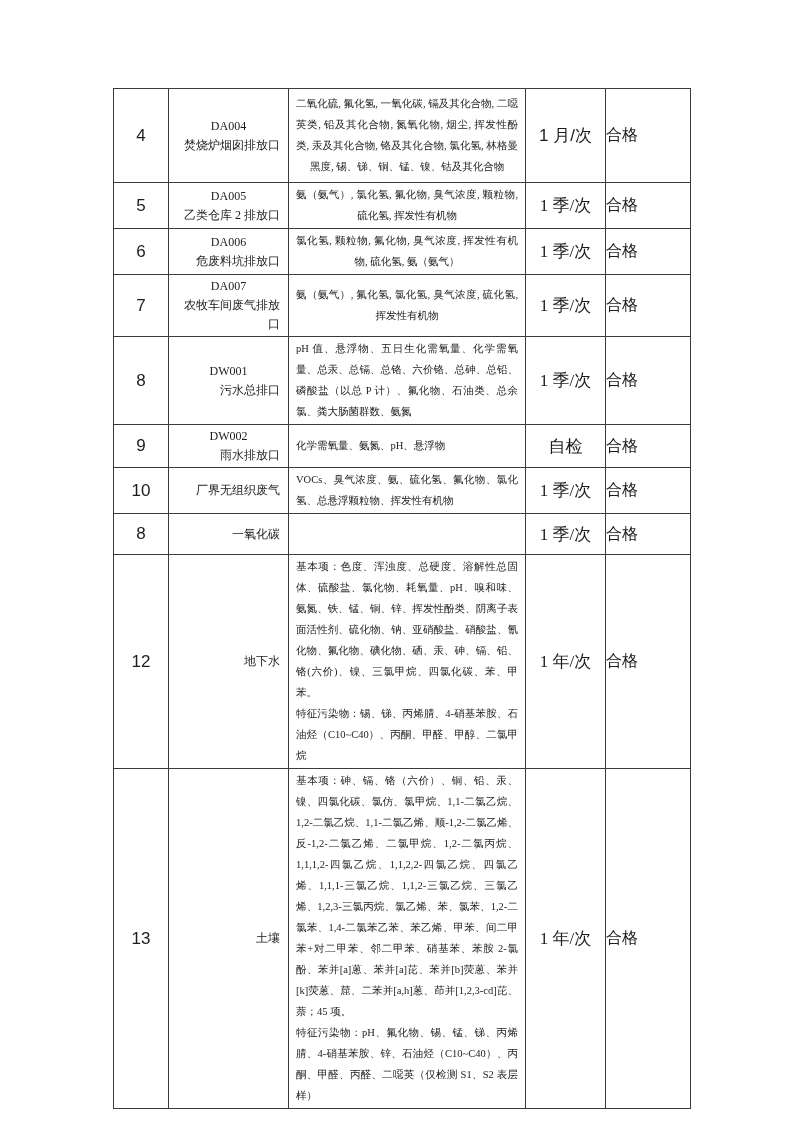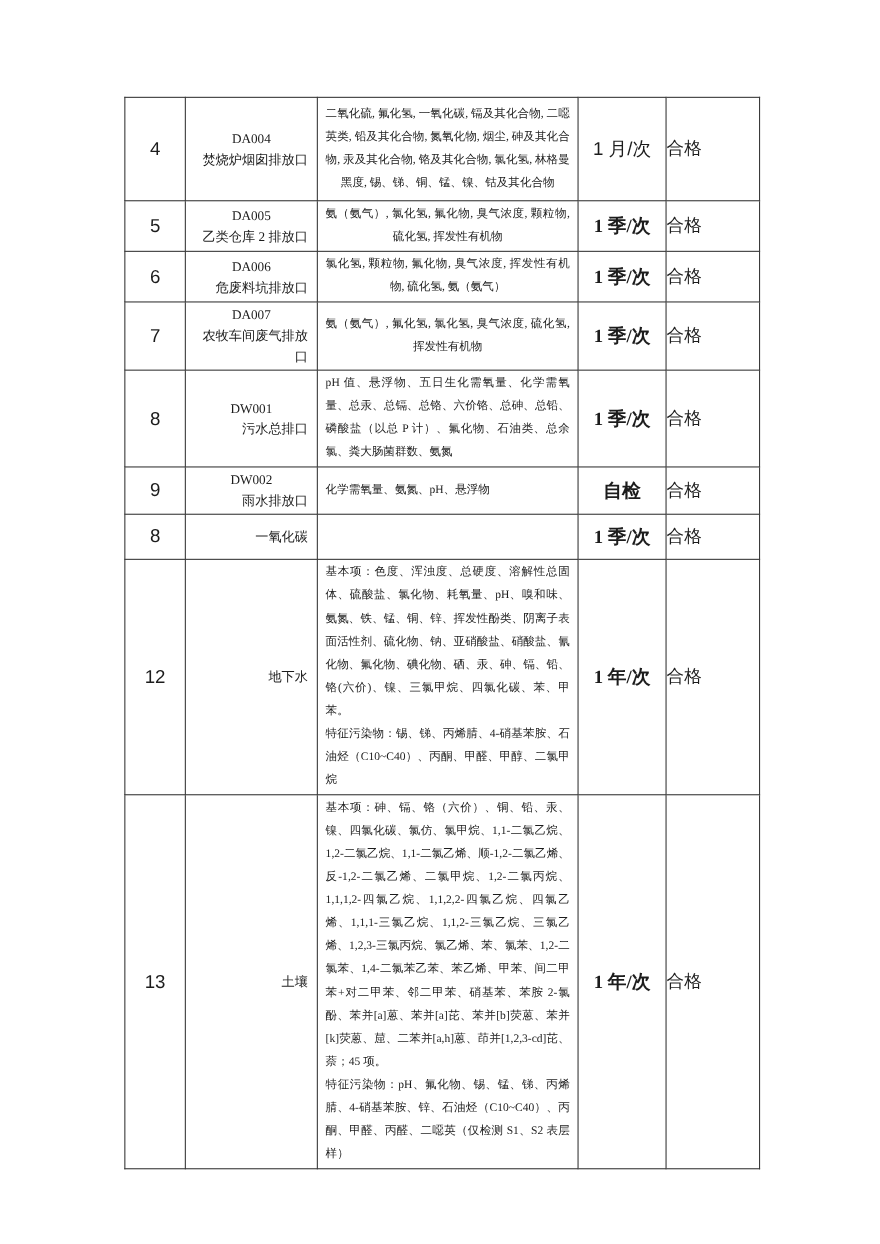--- a/index.html
+++ b/index.html
@@ -21,21 +21,21 @@
     text-align: center;
     font-family: "Liberation Sans", "DejaVu Sans", sans-serif;
     font-size: 17px;
   }
   td.outlet { text-align: center; font-size: 12px; line-height: 19px; padding: 2px 8px; }
   td.outlet .code { display: block; }
   td.outlet .nm { display: block; text-align: right; }
   td.items { font-size: 10.5px; line-height: 21px; padding: 1px 7px 2px 7px; text-align: justify; }
   td.items p { margin: 0; text-align: justify; text-align-last: left; }
   td.items.center-last p { text-align-last: center; }
-  td.freq { text-align: center; font-size: 17px; white-space: nowrap; font-weight: bold; }
+  td.freq { text-align: center; font-size: 17px; white-space: nowrap; }
   td.freq.bold-sans { font-family: "Liberation Sans", "DejaVu Sans", sans-serif; font-weight: 400; }
   td.result { font-size: 16px; }
 </style>
 </head>
 <body>
 
 <div class="page">
   <table class="report">
     <colgroup>
       <col style="width:55px">
@@ -45,21 +45,21 @@
         <col style="width:85px">
     </colgroup>
     <tbody>
       <tr style="height:94px">
         <td class="no">4</td>
         <td class="outlet">
           <span class="code">DA004</span>
           <span class="nm">焚烧炉烟囱排放口</span>
         </td>
         <td class="items center-last">
-            <p>二氧化硫, 氟化氢, 一氧化碳, 镉及其化合物, 二噁英类, 铅及其化合物, 氮氧化物, 烟尘, 砷及其化合物, 汞及其化合物, 铬及其化合物, 氯化氢, 林格曼黑度, 锡、锑、铜、锰、镍、钴及其化合物</p>
+            <p>二氧化硫, 氟化氢, 一氧化碳, 镉及其化合物, 二噁英类, 铅及其化合物, 氮氧化物, 烟尘, 挥发性酚类, 汞及其化合物, 铬及其化合物, 氯化氢, 林格曼黑度, 锡、锑、铜、锰、镍、钴及其化合物</p>
           </td>
         <td class="freq bold-sans">1 月/次</td>
         <td class="result">合格</td>
       </tr>
       <tr style="height:44px">
         <td class="no">5</td>
         <td class="outlet">
           <span class="code">DA005</span>
           <span class="nm">乙类仓库 2 排放口</span>
         </td>
@@ -110,20 +110,31 @@
         <td class="outlet">
           <span class="code">DW002</span>
           <span class="nm">雨水排放口</span>
         </td>
         <td class="items">
             <p>化学需氧量、氨氮、pH、悬浮物</p>
           </td>
         <td class="freq">自检</td>
         <td class="result">合格</td>
       </tr>
+      <tr style="height:43px">
+        <td class="no">10</td>
+        <td class="outlet">
+          <span class="nm">厂界无组织废气</span>
+        </td>
+        <td class="items">
+            <p>VOCs、臭气浓度、氨、硫化氢、氟化物、氯化氢、总悬浮颗粒物、挥发性有机物</p>
+          </td>
+        <td class="freq">1 季/次</td>
+        <td class="result">合格</td>
+      </tr>
       <tr style="height:41px">
         <td class="no">8</td>
         <td class="outlet">
           <span class="nm">一氧化碳</span>
         </td>
         <td class="items">
             <p></p>
           </td>
         <td class="freq">1 季/次</td>
         <td class="result">合格</td>

